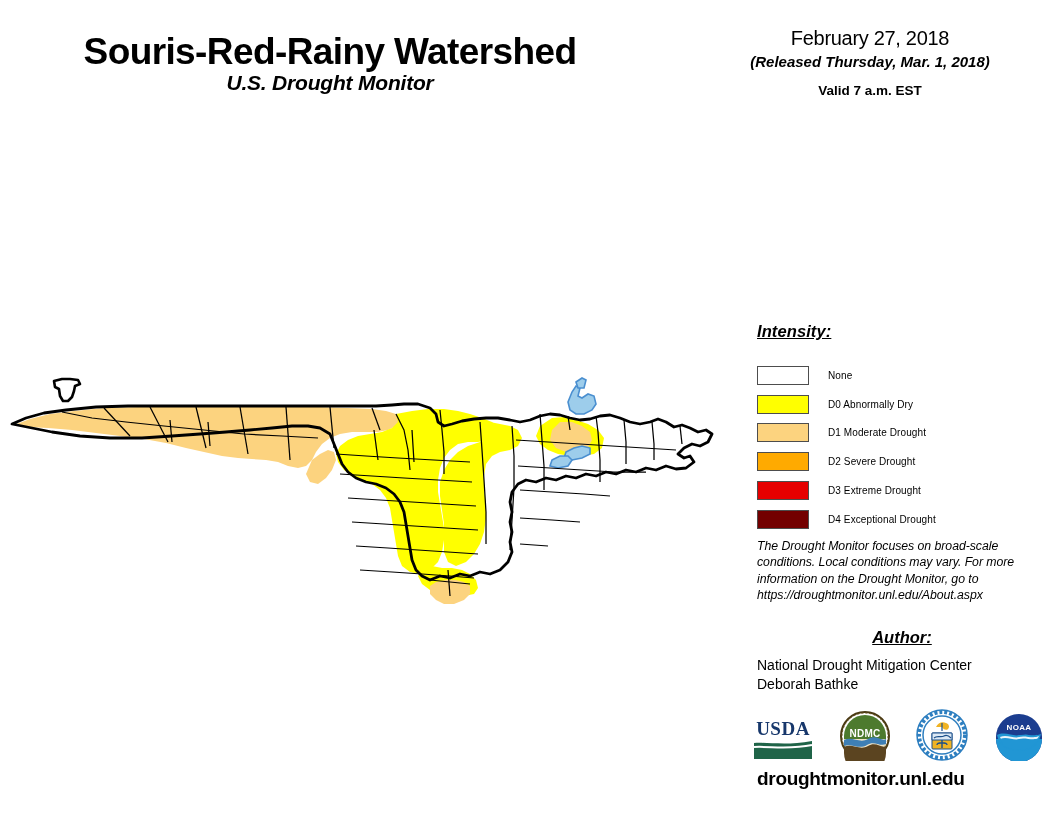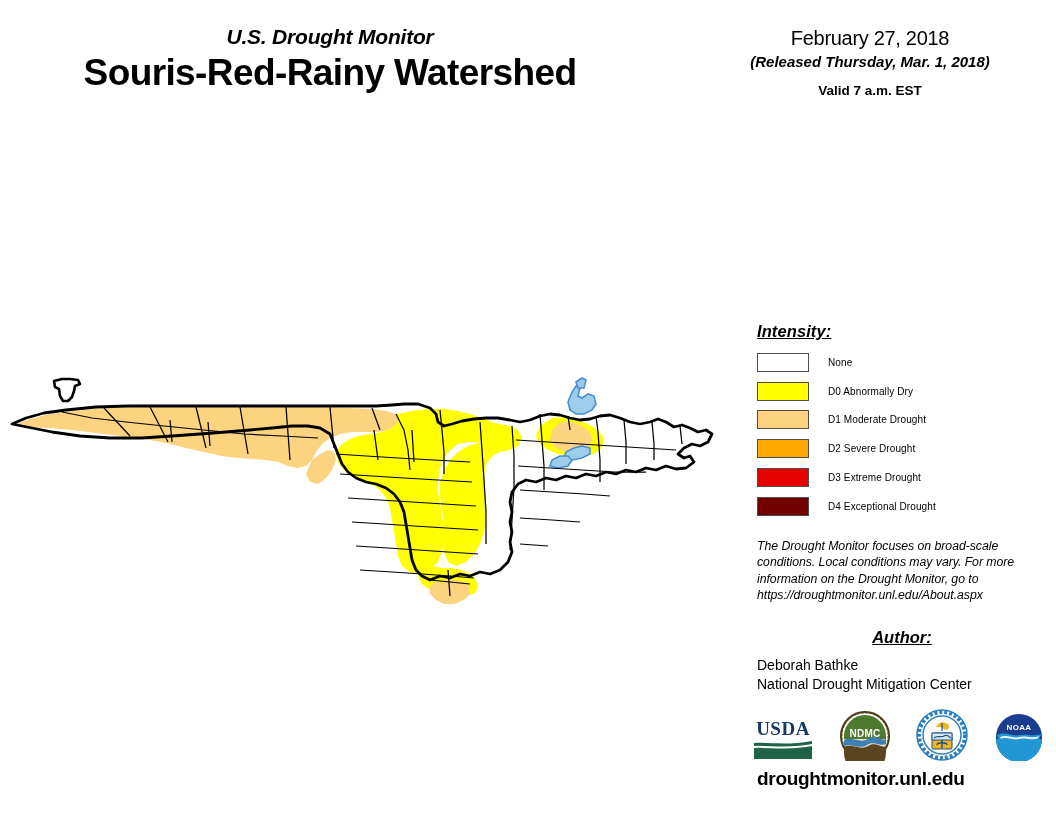--- a/index.html
+++ b/index.html
@@ -82,21 +82,21 @@
     position: absolute;
     left: 757px;
     top: 322px;
     width: 290px;
   }
   #legend-heading {
     font-size: 16.5px;
     font-style: italic;
     font-weight: bold;
     text-decoration: underline;
-    margin-bottom: 7px;
+    margin-bottom: 20px;
     letter-spacing: 0.1px;
   }
   .legend-row {
     display: flex;
     align-items: center;
     height: 28.8px;
   }
   .legend-swatch {
     width: 52px;
     height: 19px;
@@ -164,22 +164,22 @@
     text-align: left;
     font-size: 19px;
     font-weight: bold;
     letter-spacing: -0.3px;
   }
 </style>
 </head>
 <body>
 
 <div id="header-block">
+  <div id="dm-title">Souris-Red-Rainy Watershed</div>
   <div id="dm-subtitle">U.S. Drought Monitor</div>
-  <div id="dm-title">Souris-Red-Rainy Watershed</div>
 </div>
 
 <div id="date-block">
   <div id="date-main">February 27, 2018</div>
   <div id="date-released">(Released Thursday, Mar. 1, 2018)</div>
   <div id="date-valid">Valid 7 a.m. EST</div>
 </div>
 
 <div id="map-area">
 <svg id="map-svg" width="745" height="560" viewBox="0 0 745 560" xmlns="http://www.w3.org/2000/svg">
@@ -338,22 +338,22 @@
   <div class="legend-row">
     <span class="legend-swatch" style="background:#730000"></span>
     <span class="legend-label">D4 Exceptional Drought</span>
   </div>
 </div>
 
 <div id="disclaimer">The Drought Monitor focuses on broad-scale conditions. Local conditions may vary. For more information on the Drought Monitor, go to https://droughtmonitor.unl.edu/About.aspx</div>
 
 <div id="author-block">
   <div id="author-heading">Author:</div>
+  <div class="author-line">National Drought Mitigation Center</div>
   <div class="author-line">Deborah Bathke</div>
-  <div class="author-line">National Drought Mitigation Center</div>
 </div>
 
 <div id="logo-strip">
 
   <svg class="logo-item" width="62" height="46" viewBox="0 0 62 46">
     <text x="31" y="20" text-anchor="middle" font-family="Liberation Serif, serif" font-size="19" font-weight="bold" fill="#17376B" letter-spacing="0.5">USDA</text>
     <path d="M2,28 C16,27 34,31 60,26 L60,44 L2,44 Z" fill="#1F6448"></path>
     <path d="M2,32 C18,31 36,35 60,30" fill="none" stroke="#FFFFFF" stroke-width="2"></path>
   </svg>
 

